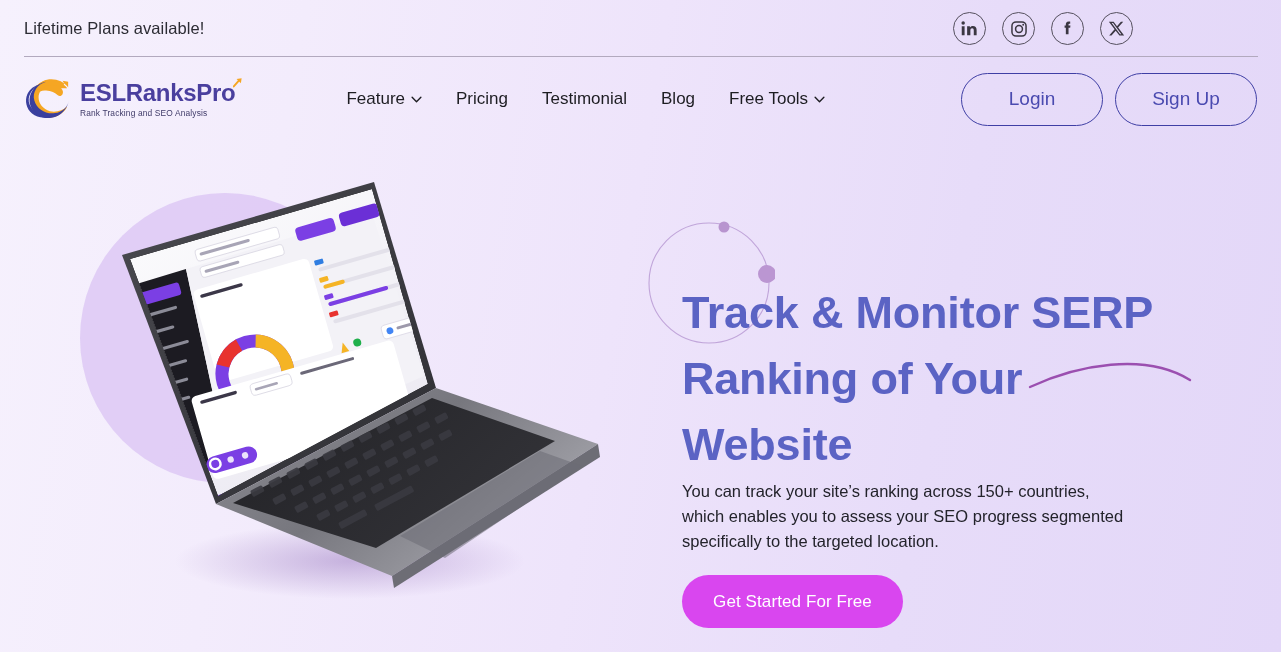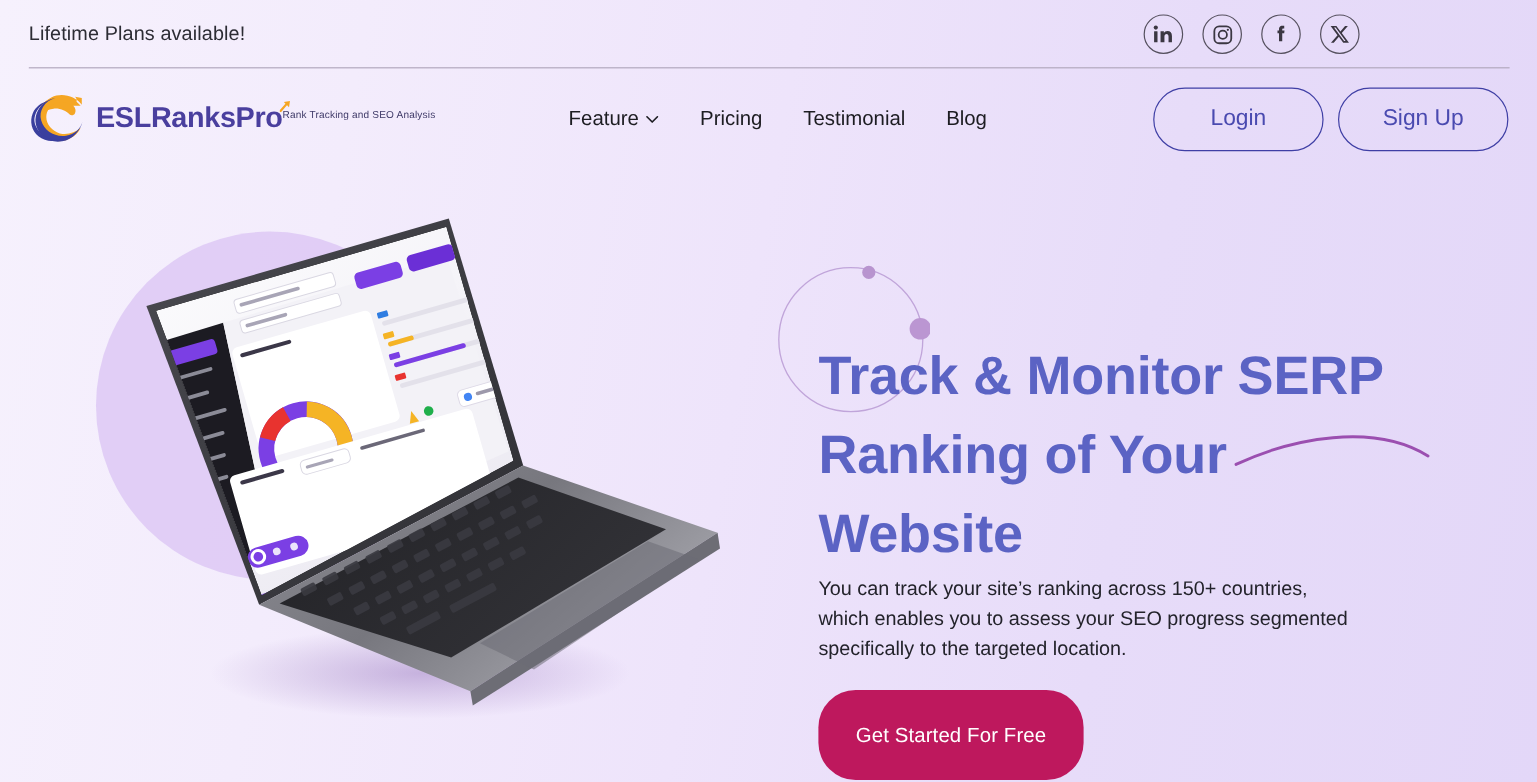--- a/index.html
+++ b/index.html
@@ -71,21 +71,21 @@
   }
 
   
   .logo {
     display: flex;
     align-items: center;
     gap: 9px;
     cursor: pointer;
   }
   .logo-mark { width: 47px; height: 46px; flex: none; }
-  .logo-text-wrap { display: flex; flex-direction: row; line-height: 1; }
+  .logo-text-wrap { display: flex; flex-direction: column; line-height: 1; }
   .logo-title {
     font-size: 24px;
     font-weight: 700;
     color: #4a3f9e;
     letter-spacing: -0.3px;
     position: relative;
   }
   .logo-arrow {
     position: absolute;
     right: -9px; top: -4px;
@@ -215,24 +215,24 @@
     width: 450px;
     font-size: 16.5px;
     line-height: 24.8px;
     color: #23232b;
   }
 
   .cta {
     position: absolute;
     left: 0; top: 434px;
     width: 221px;
-    height: 75px;
+    height: 53px;
     border: none;
     border-radius: 31px;
-    background: #be185d;
+    background: #d946ef;
     color: #ffffff;
     font-size: 17px;
     font-family: "Liberation Sans", sans-serif;
     cursor: pointer;
     display: flex;
     align-items: center;
     justify-content: center;
     letter-spacing: .1px;
   }
 </style>
@@ -309,20 +309,26 @@
     </div>
 
     <div class="nav-item">
       <span>Testimonial</span>
     </div>
 
     <div class="nav-item">
       <span>Blog</span>
     </div>
 
+    <div class="nav-item">
+      <span>Free Tools</span>
+      <svg class="chev" viewBox="0 0 12 8">
+        <path d="M1 1.5 L6 6.5 L11 1.5" stroke="#1d1d22" stroke-width="1.6" fill="none" stroke-linecap="round" stroke-linejoin="round"></path>
+      </svg>
+    </div>
 
   </nav>
 
   <div class="auth">
     <button class="btn-outline">Login</button>
     <button class="btn-outline">Sign Up</button>
   </div>
 
 </div>
 

